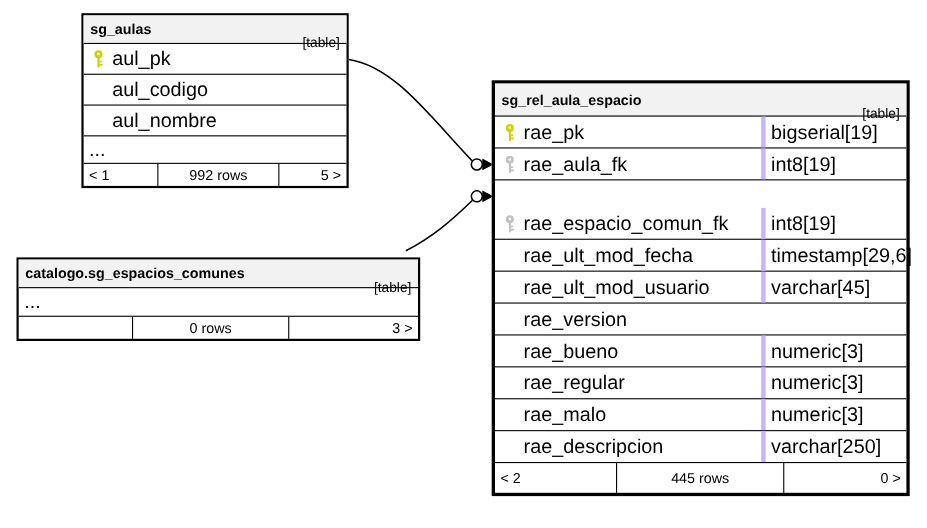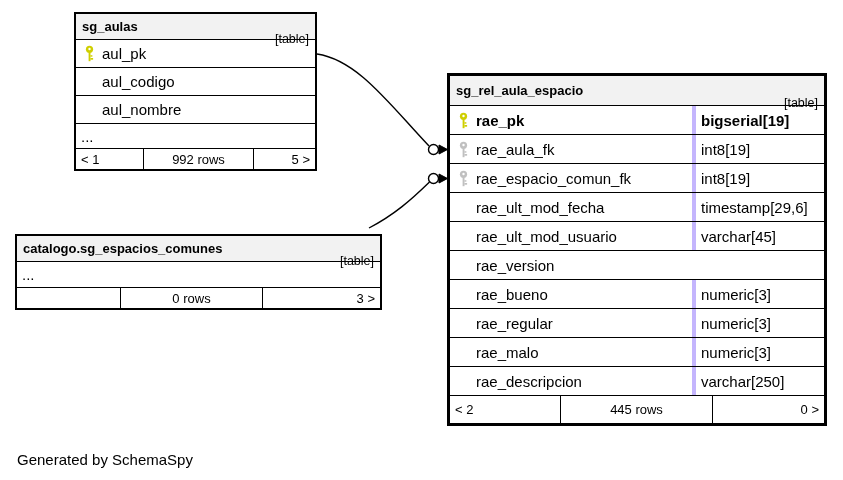--- a/index.html
+++ b/index.html
@@ -19,21 +19,21 @@
 
   .t-head {
     display:flex; align-items:center; justify-content:space-between;
     background:#f2f2f2; border-bottom:1px solid #000; padding:0 6px;
   }
   .t-name  { font-weight:bold; font-size:13px; white-space:nowrap; }
   .t-badge { font-size:12.5px; white-space:nowrap;margin-top:24px; }
 
   .t-row {
     display:flex; align-items:center; border-bottom:1px solid #000;
-    font-size:15px; white-space:nowrap;
+    font-size:18px; white-space:nowrap;
   }
   .key-cell { flex:0 0 26px; width:26px; display:inline-flex; align-items:center; justify-content:center; }
   .col-name { flex:1 1 auto; overflow:hidden; }
   .col-name.ellipsis { padding-left:5px; }
   .col-type {
     flex:0 0 auto; align-self:stretch; display:inline-flex; align-items:center;
     border-left:4px solid #c4b5fd; padding-left:5px;
   }
 
   .t-foot { display:flex; align-items:stretch; font-size:13px; }
@@ -110,21 +110,21 @@
         <span class="f-cell center divider" style="width: 142px;">0 rows</span>
         <span class="f-cell right divider" style="flex: 1 1 0%;">3 &gt;</span>
       </div>
     </div>
 
   <div class="db-table focus" style="left:447px; top:73px; width:380px;">
       <div class="t-head" style="height: 30px; background: rgb(242, 242, 242);">
         <span class="t-name">sg_rel_aula_espacio</span>
         <span class="t-badge">[table]</span>
       </div>
-      <div class="t-row" style="height: 29px; font-weight: bold;">
+      <div class="t-row" style="height: 29px;">
         <span class="key-cell">
           <svg width="11" height="17" viewBox="0 0 11 17">
             <circle cx="5.5" cy="4.3" r="3.6" fill="#cfcf00"></circle>
             <circle cx="5.5" cy="4.0" r="1.2" fill="#ffffff"></circle>
             <rect x="4.6" y="7.4" width="1.9" height="8.8" fill="#cfcf00"></rect>
             <rect x="6.4" y="10.2" width="2.0" height="1.5" fill="#cfcf00"></rect>
             <rect x="6.4" y="13.0" width="2.7" height="1.7" fill="#cfcf00"></rect>
           </svg>
         </span>
         <span class="col-name">rae_pk</span>
@@ -136,21 +136,21 @@
             <circle cx="5.5" cy="4.3" r="3.6" fill="#c0c0c0"></circle>
             <circle cx="5.5" cy="4.0" r="1.2" fill="#ffffff"></circle>
             <rect x="4.6" y="7.4" width="1.9" height="8.8" fill="#c0c0c0"></rect>
             <rect x="6.4" y="10.2" width="2.0" height="1.5" fill="#c0c0c0"></rect>
             <rect x="6.4" y="13.0" width="2.7" height="1.7" fill="#c0c0c0"></rect>
           </svg>
         </span>
         <span class="col-name">rae_aula_fk</span>
         <span class="col-type" style="width: 132px;">int8[19]</span>
       </div>
-      <div class="t-row" style="height: 29px;">
+      <div class="t-row" style="height: 29px; margin-top: 25px;">
         <span class="key-cell">
           <svg width="11" height="17" viewBox="0 0 11 17">
             <circle cx="5.5" cy="4.3" r="3.6" fill="#c0c0c0"></circle>
             <circle cx="5.5" cy="4.0" r="1.2" fill="#ffffff"></circle>
             <rect x="4.6" y="7.4" width="1.9" height="8.8" fill="#c0c0c0"></rect>
             <rect x="6.4" y="10.2" width="2.0" height="1.5" fill="#c0c0c0"></rect>
             <rect x="6.4" y="13.0" width="2.7" height="1.7" fill="#c0c0c0"></rect>
           </svg>
         </span>
         <span class="col-name">rae_espacio_comun_fk</span>
@@ -190,14 +190,13 @@
         <span class="col-name">rae_descripcion</span>
         <span class="col-type" style="width: 132px;">varchar[250]</span>
       </div>
       <div class="t-foot" style="height: 27px;">
         <span class="f-cell" style="width: 110px;">&lt; 2</span>
         <span class="f-cell center divider" style="width: 152px;">445 rows</span>
         <span class="f-cell right divider" style="flex: 1 1 0%;">0 &gt;</span>
       </div>
     </div>
 
-  <div class="note" style="left:17px; top:451px;">Generated by SchemaSpy</div>
 </div>
 
 </body></html>

